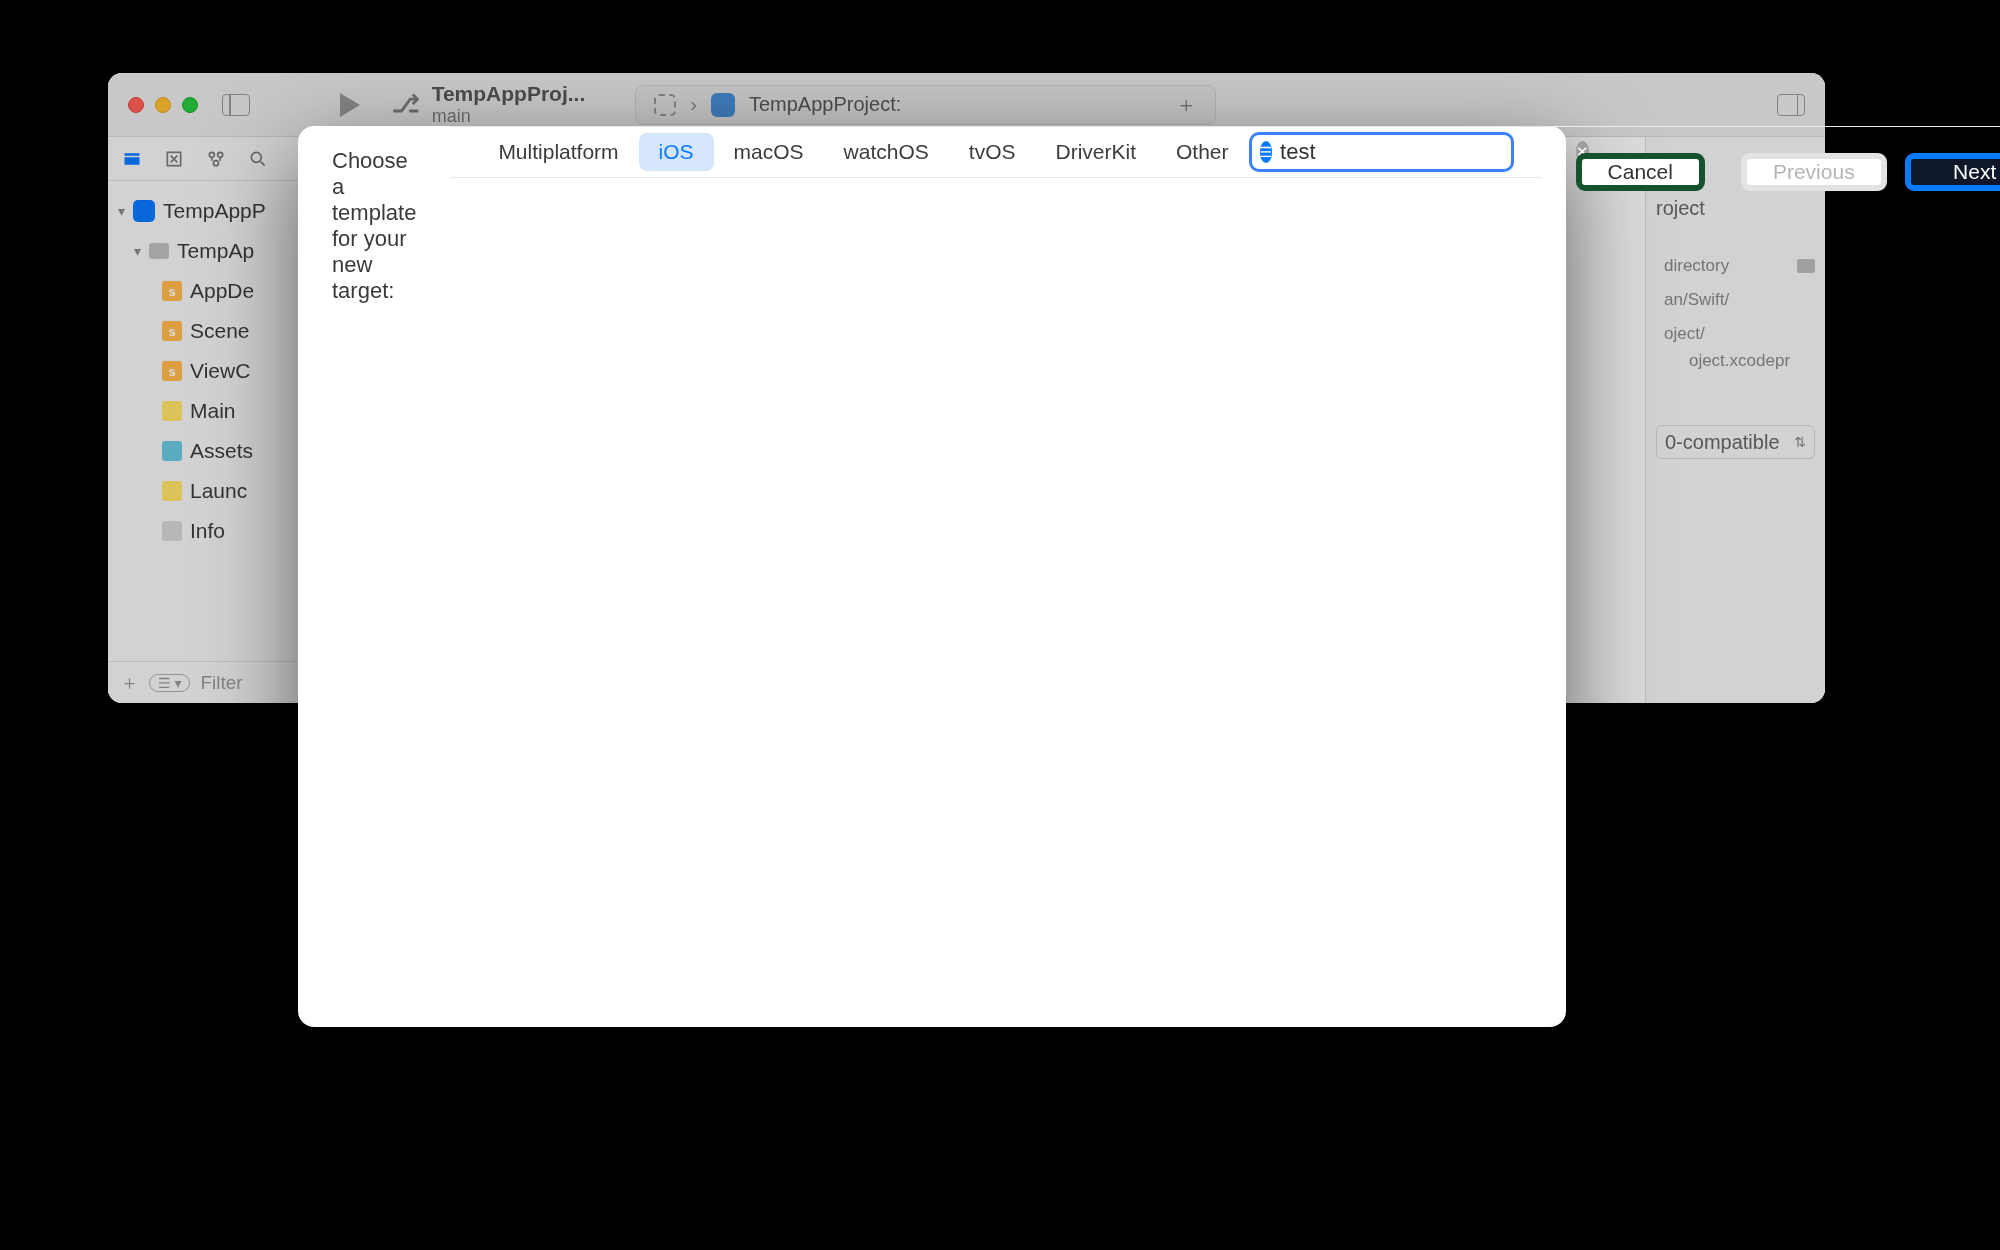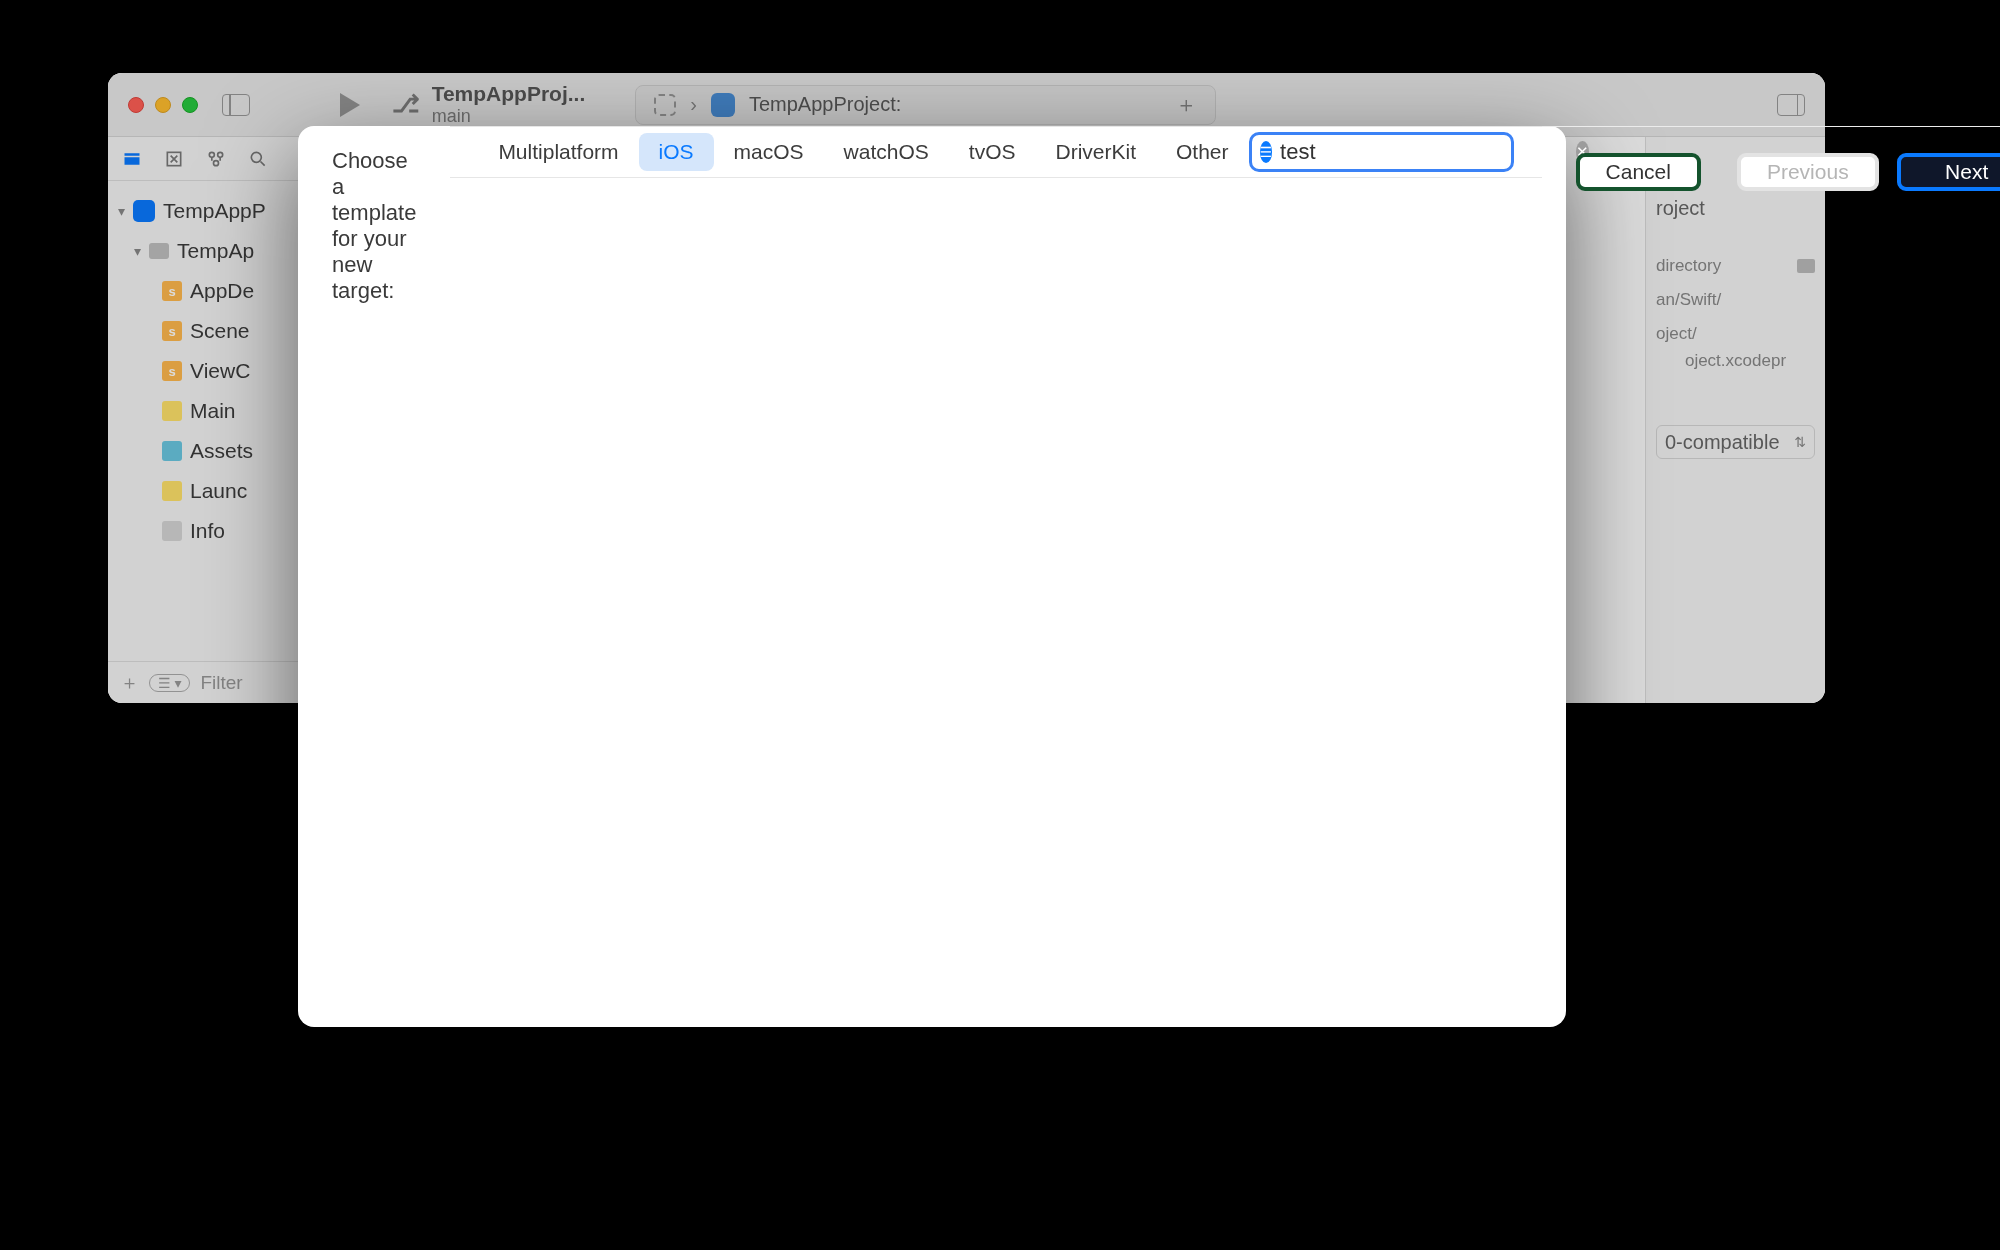--- a/index.html
+++ b/index.html
@@ -112,21 +112,21 @@
       color: #999; font-size: 19px;
     }
     .editor-area { flex: 1; background: #fff; }
     .inspector {
       width: 180px; background: #f5f5f5; border-left: 1px solid #ddd;
       font-size: 20px; color: #666; padding: 12px 10px;
       overflow: hidden;
     }
     .inspector-head { display:flex; justify-content:flex-end; color:#7a7a7a; font-size:24px; margin-bottom:14px;}
     .ins-line { white-space: nowrap; overflow: hidden; height: 34px; display:flex; align-items:center; gap:8px;}
-    .ins-small { font-size: 17px; color: #888; }
+    .ins-small { font-size: 17px; color: #888; margin-left: 8px; }
 
     
     .sheet {
       position: absolute;
       left: 298px; top: 126px;
       width: 1268px; height: 901px;
       background: #fff;
       border-radius: 16px;
       box-shadow: 0 30px 90px rgba(0,0,0,0.55);
       display: flex; flex-direction: row;
@@ -192,21 +192,21 @@
     .uitest-svg rect.outline { fill:none; stroke:#0a7aff; stroke-width:3; }
     .unit-svg circle { fill:none; stroke:#0a7aff; stroke-width:3; }
 
     .sheet-footer {
       height: 90px; display: flex; align-items: center; padding: 0 34px; gap: 18px;
       border-top: 1px solid #ececec;
     }
     .btn {
       height: 38px; padding: 0 26px; border-radius: 9px; font-size: 21px;
       display: inline-flex; align-items: center; justify-content: center;
-      border: 4px solid #14532d; background: #fff; color: #333; cursor: pointer;
+      border: 6px solid #14532d; background: #fff; color: #333; cursor: pointer;
     }
     .btn.primary { background: #0f172a; color: #fff; border-color: #0a7aff; min-width: 140px; }
     .btn.disabled { color: #b5b5b5; border-color: #e3e3e3; }
     .footer-spacer { flex: 1; }
 
     .dimming {
       position: absolute; inset: 0; background: rgba(0,0,0,0.14);
       border-radius: 14px;
     }
   </style>

